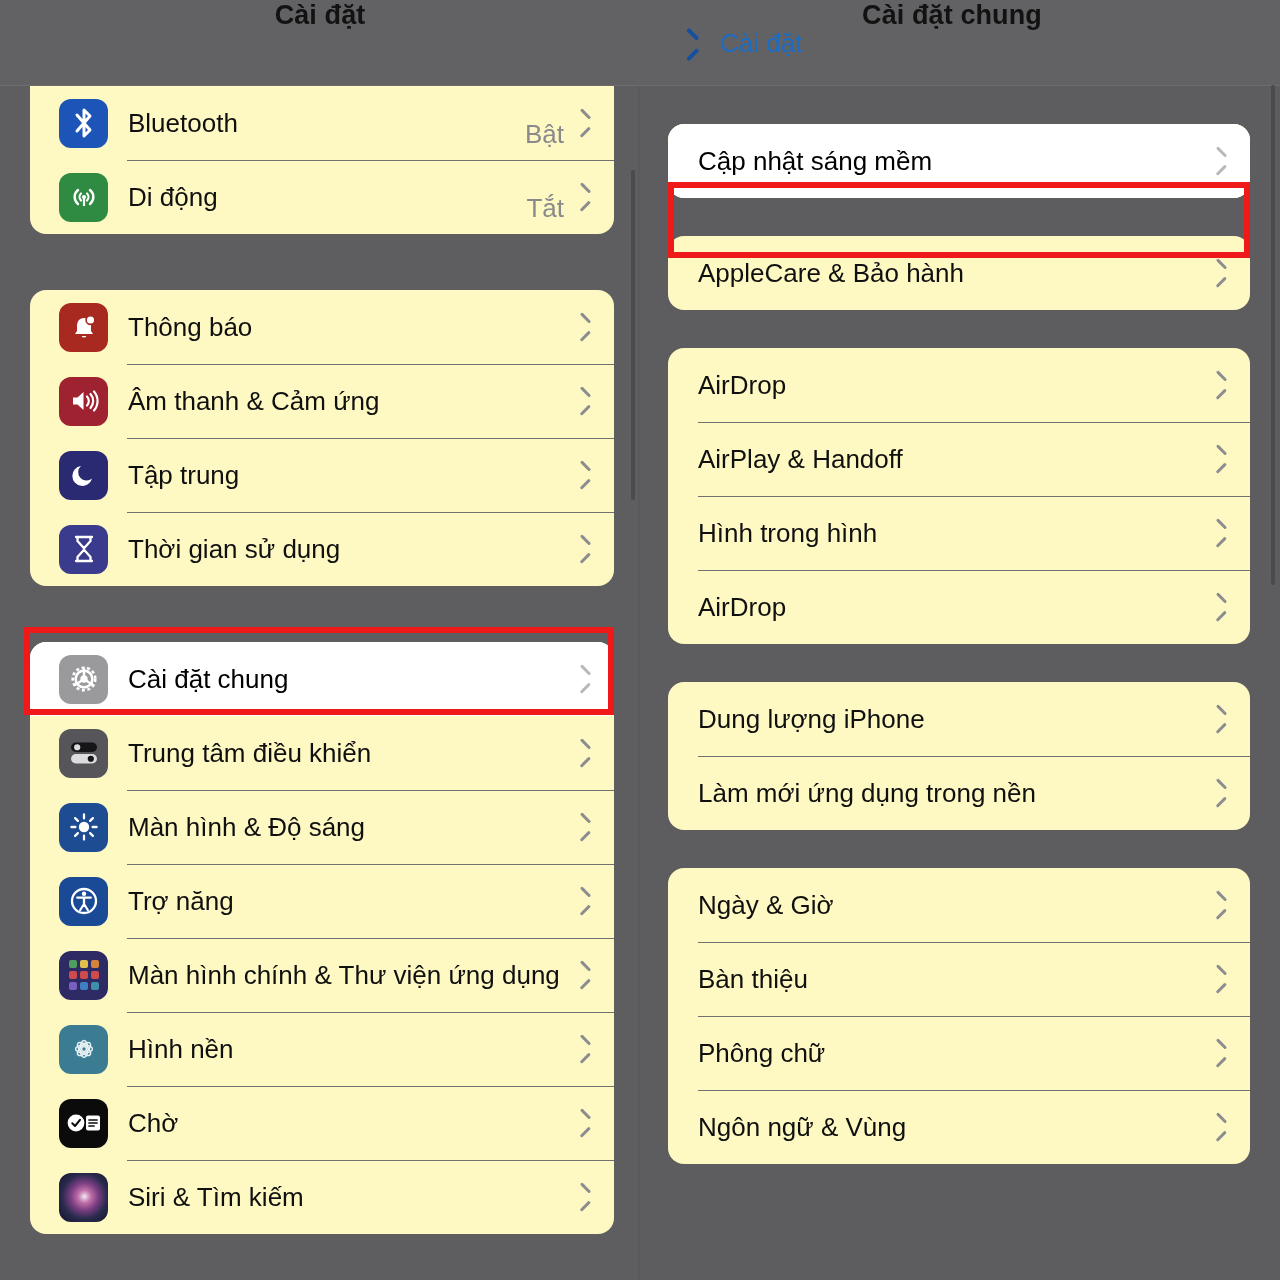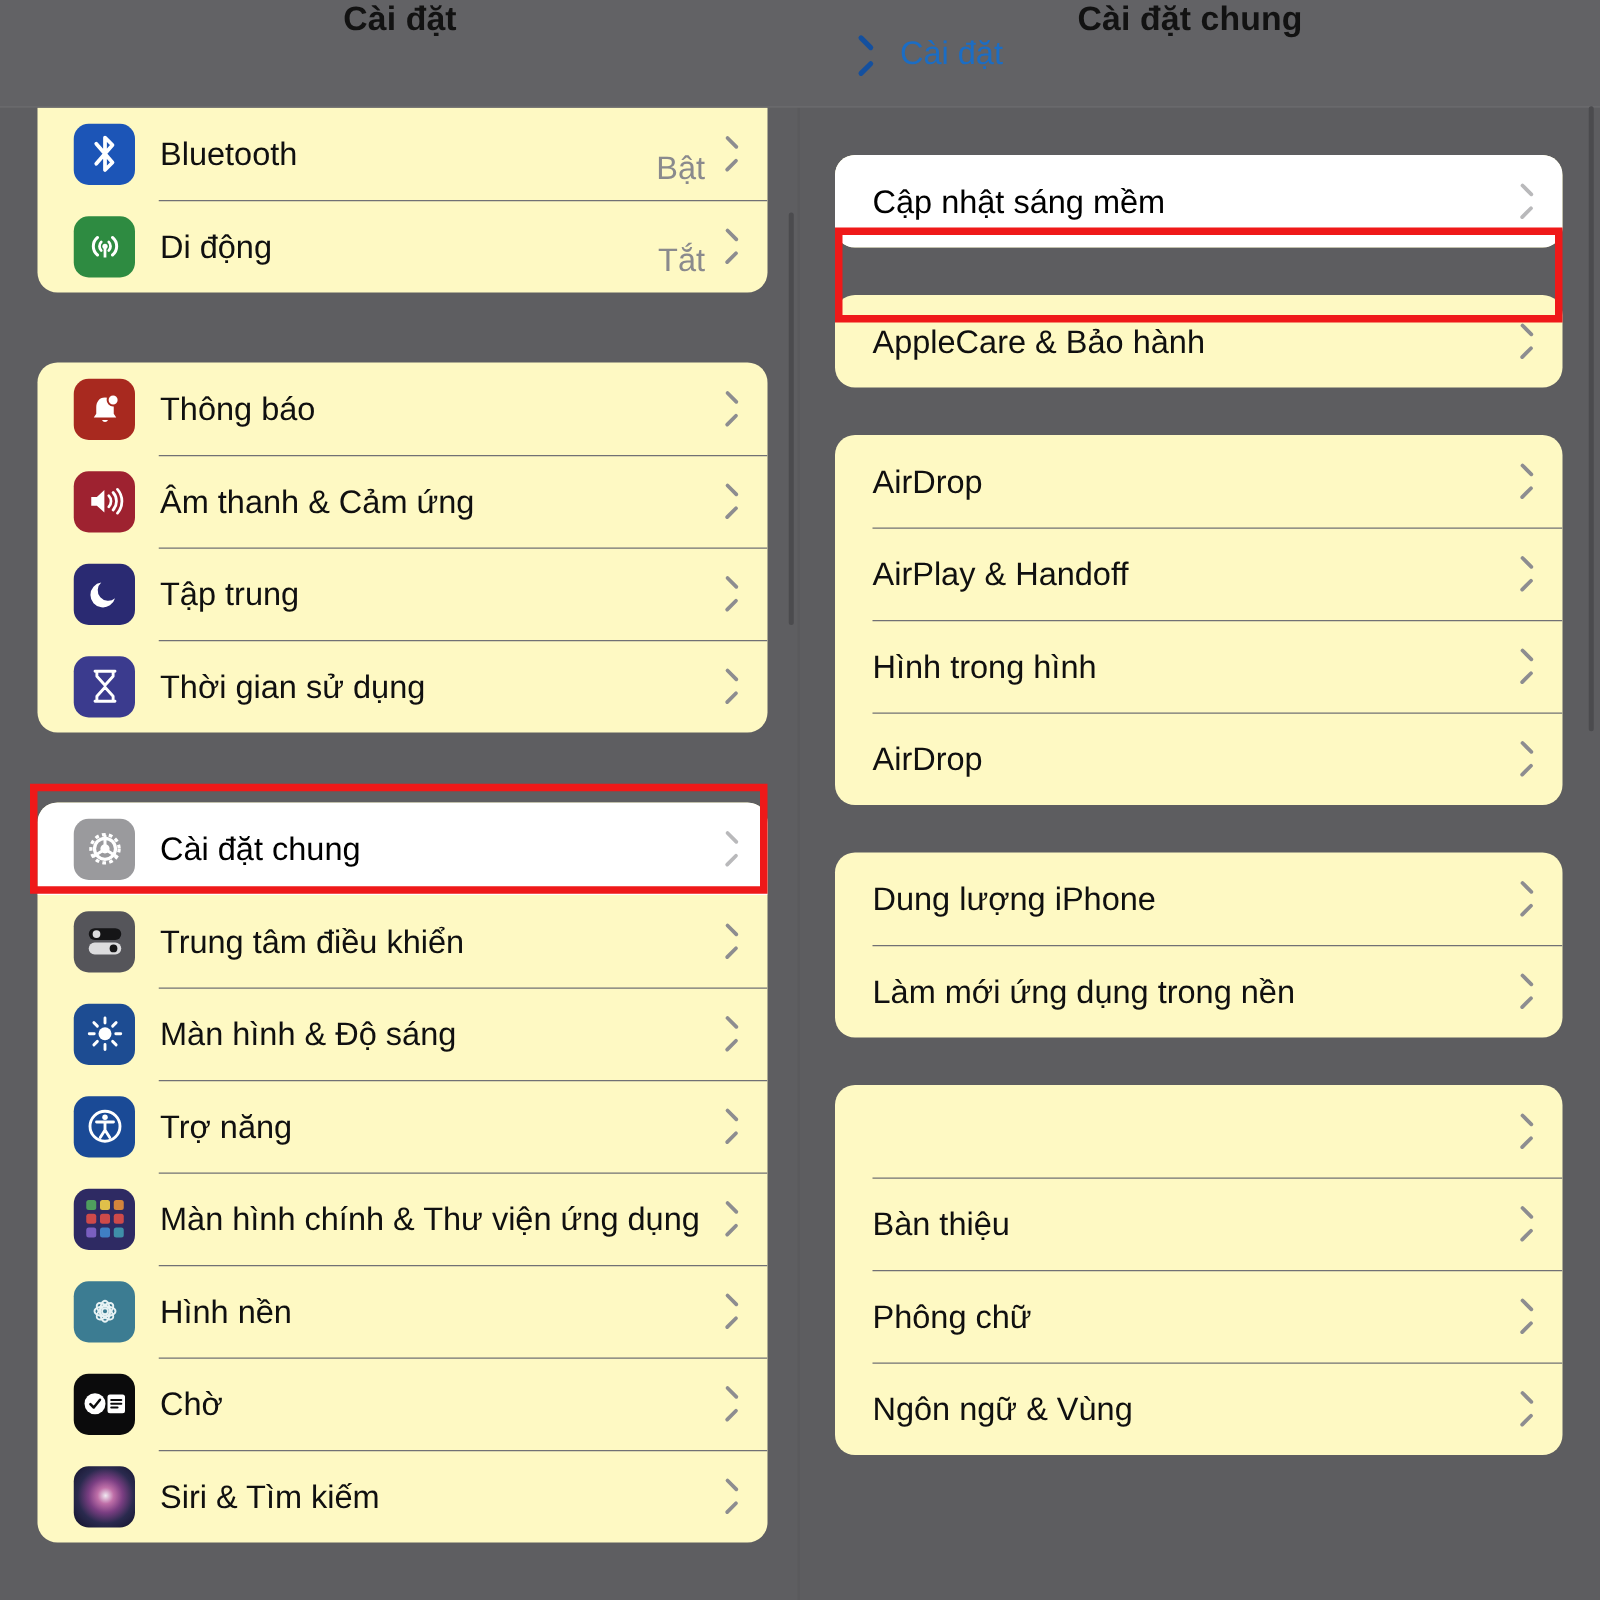--- a/index.html
+++ b/index.html
@@ -405,20 +405,21 @@
           <span class="chev"></span>
         </div>
         <div class="row">
           <span class="row-label">Làm mới ứng dụng trong nền</span>
           <span class="chev"></span>
         </div>
       </div>
 
       <div class="group gap-top-md">
         <div class="row">
+          <span class="row-label">Ngày &amp; Giờ</span>
           <span class="chev"></span>
         </div>
         <div class="row">
           <span class="row-label">Bàn thiệu</span>
           <span class="chev"></span>
         </div>
         <div class="row">
           <span class="row-label">Phông chữ</span>
           <span class="chev"></span>
         </div>

